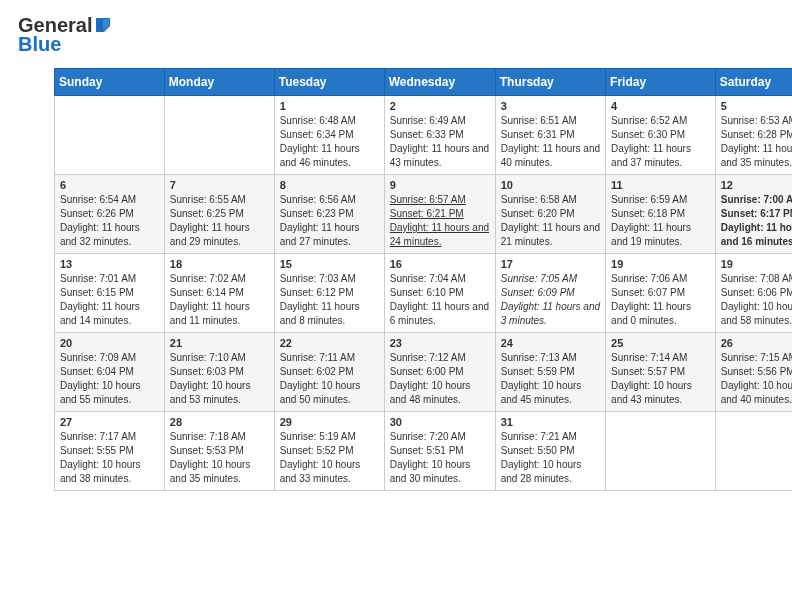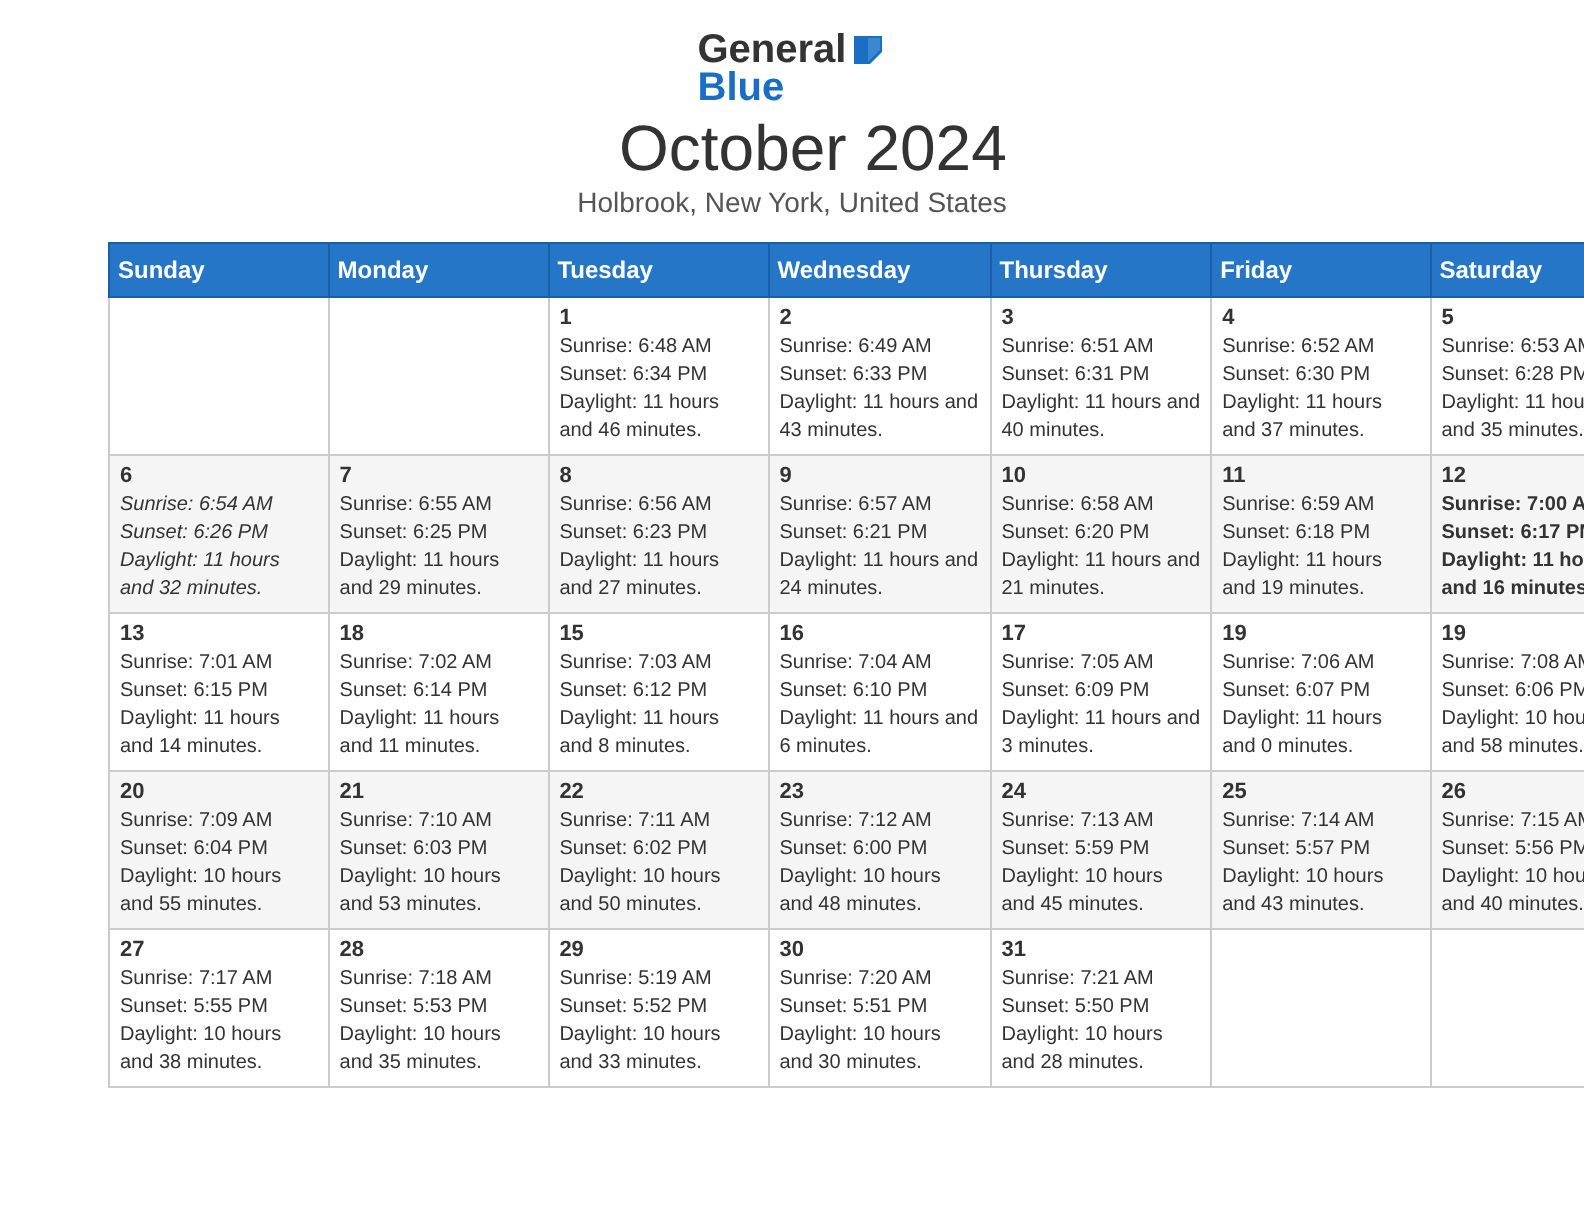--- a/index.html
+++ b/index.html
@@ -6,24 +6,23 @@
     body {
       font-family: Arial, sans-serif;
       background: #fff;
       width: 792px;
       min-height: 612px;
       padding: 10px;
     }
     .header {
       display: flex;
       justify-content: space-between;
-      align-items: center;
+      align-items: flex-end;
       margin-bottom: 8px;
       padding: 4px 8px;
-      flex-direction: column;
     }
     .logo {
       display: flex;
       flex-direction: column;
       align-items: flex-start;
     }
     .title-block {
       text-align: right;
     }
     .month-title {
@@ -85,24 +84,20 @@
   <div class="logo">
     <div style="display:flex;align-items:center;">
       <span style="font-size:20px;font-weight:bold;color:#333;">General</span>
       <svg width="18" height="18" viewBox="0 0 18 18" style="margin-left:2px;margin-top:-2px;">
         <polygon points="2,2 16,2 16,10 10,16 2,16" fill="#1a6fc4"></polygon>
         <polygon points="9,3 15,3 15,9 9,15" fill="#5aa0e0" opacity="0.5"></polygon>
       </svg>
     </div>
     <span style="font-size:20px;font-weight:bold;color:#1a6fc4;margin-top:-4px;">Blue</span>
   </div>
-  <div class="title-block">
-    <div class="month-title">October 2024</div>
-    <div class="location">Holbrook, New York, United States</div>
-  </div>
 </div>
 
 <table class="calendar">
   <thead>
     <tr>
     <th>Sunday</th>
         <th>Monday</th>
         <th>Tuesday</th>
         <th>Wednesday</th>
         <th>Thursday</th>
@@ -141,39 +136,39 @@
         <td>
           <span class="day-number">5</span>
           <div class="day-info" style="white-space: pre-line;">Sunrise: 6:53 AM
 Sunset: 6:28 PM
 Daylight: 11 hours and 35 minutes.</div>
         </td>
       </tr>
       <tr>
         <td>
           <span class="day-number">6</span>
-          <div class="day-info" style="white-space: pre-line; font-style: italic;">Sunrise: 6:54 AM
+          <div class="day-info" style="white-space: pre-line;">Sunrise: 6:54 AM
 Sunset: 6:26 PM
 Daylight: 11 hours and 32 minutes.</div>
         </td>
         <td>
           <span class="day-number">7</span>
           <div class="day-info" style="white-space: pre-line;">Sunrise: 6:55 AM
 Sunset: 6:25 PM
 Daylight: 11 hours and 29 minutes.</div>
         </td>
         <td>
           <span class="day-number">8</span>
           <div class="day-info" style="white-space: pre-line;">Sunrise: 6:56 AM
 Sunset: 6:23 PM
 Daylight: 11 hours and 27 minutes.</div>
         </td>
         <td>
           <span class="day-number">9</span>
-          <div class="day-info" style="white-space: pre-line;">Sunrise: 6:57 AM
+          <div class="day-info" style="white-space: pre-line; text-decoration: underline;">Sunrise: 6:57 AM
 Sunset: 6:21 PM
 Daylight: 11 hours and 24 minutes.</div>
         </td>
         <td>
           <span class="day-number">10</span>
           <div class="day-info" style="white-space: pre-line;">Sunrise: 6:58 AM
 Sunset: 6:20 PM
 Daylight: 11 hours and 21 minutes.</div>
         </td>
         <td>
@@ -209,21 +204,21 @@
 Daylight: 11 hours and 8 minutes.</div>
         </td>
         <td>
           <span class="day-number">16</span>
           <div class="day-info" style="white-space: pre-line;">Sunrise: 7:04 AM
 Sunset: 6:10 PM
 Daylight: 11 hours and 6 minutes.</div>
         </td>
         <td>
           <span class="day-number">17</span>
-          <div class="day-info" style="white-space: pre-line;">Sunrise: 7:05 AM
+          <div class="day-info" style="white-space: pre-line; font-style: italic;">Sunrise: 7:05 AM
 Sunset: 6:09 PM
 Daylight: 11 hours and 3 minutes.</div>
         </td>
         <td>
           <span class="day-number">19</span>
           <div class="day-info" style="white-space: pre-line;">Sunrise: 7:06 AM
 Sunset: 6:07 PM
 Daylight: 11 hours and 0 minutes.</div>
         </td>
         <td>

